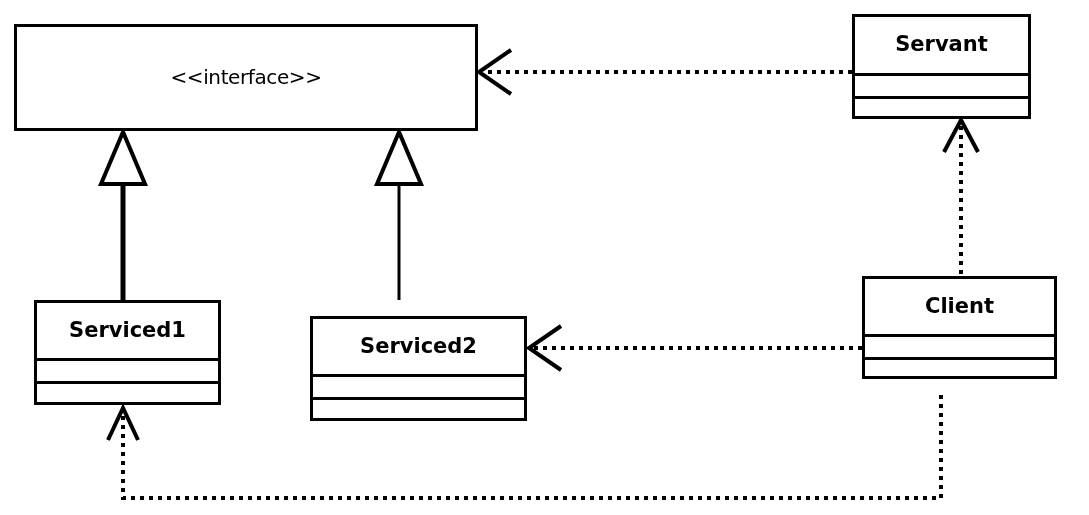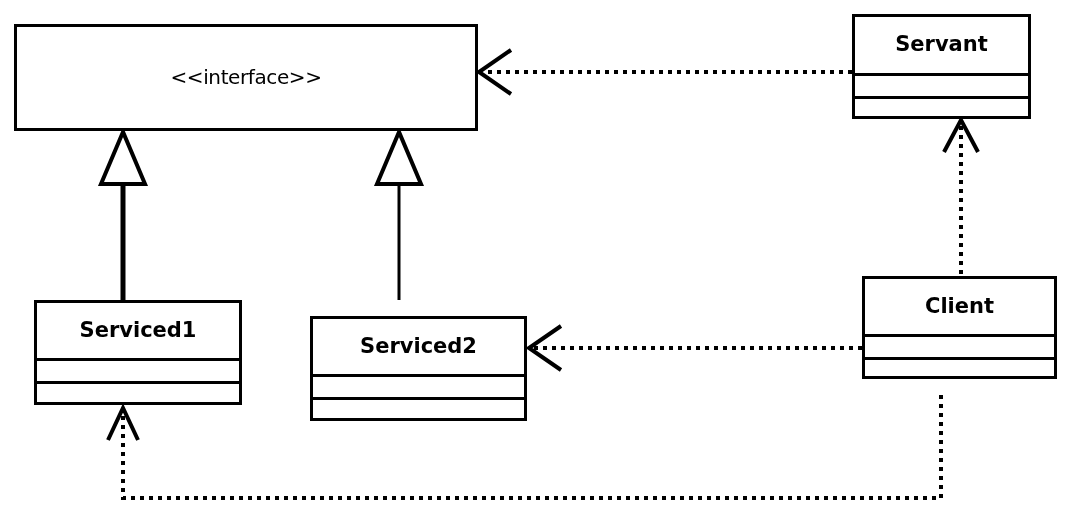--- a/index.html
+++ b/index.html
@@ -59,21 +59,21 @@
     font-weight: bold;
     white-space: nowrap;
   }
   
   #class-iserviced     { left: 14px;  top: 24px;  width: 464px; height: 107px; }
   #class-iserviced .compartment-name { height: 101px; }
   #class-servant       { left: 852px; top: 14px;  width: 179px; height: 105px; }
   #class-servant .compartment-name  { height: 56px; }
   #class-servant .attrs             { height: 23px; }
   #class-servant .ops               { height: 23px; }
-  #class-serviced1     { left: 34px;  top: 300px; width: 208px; height: 105px; }
+  #class-serviced1     { left: 34px;  top: 300px; width: 187px; height: 105px; }
   #class-serviced2     { left: 310px; top: 316px; width: 217px; height: 105px; }
   #class-client        { left: 862px; top: 276px; width: 195px; height: 103px; }
   .lower-box .compartment-name { height: 55px; }
   .lower-box .attrs            { height: 23px; }
   .lower-box .ops              { height: 23px; }
 </style>
 </head>
 <body>
 
 <div id="diagram-canvas">

